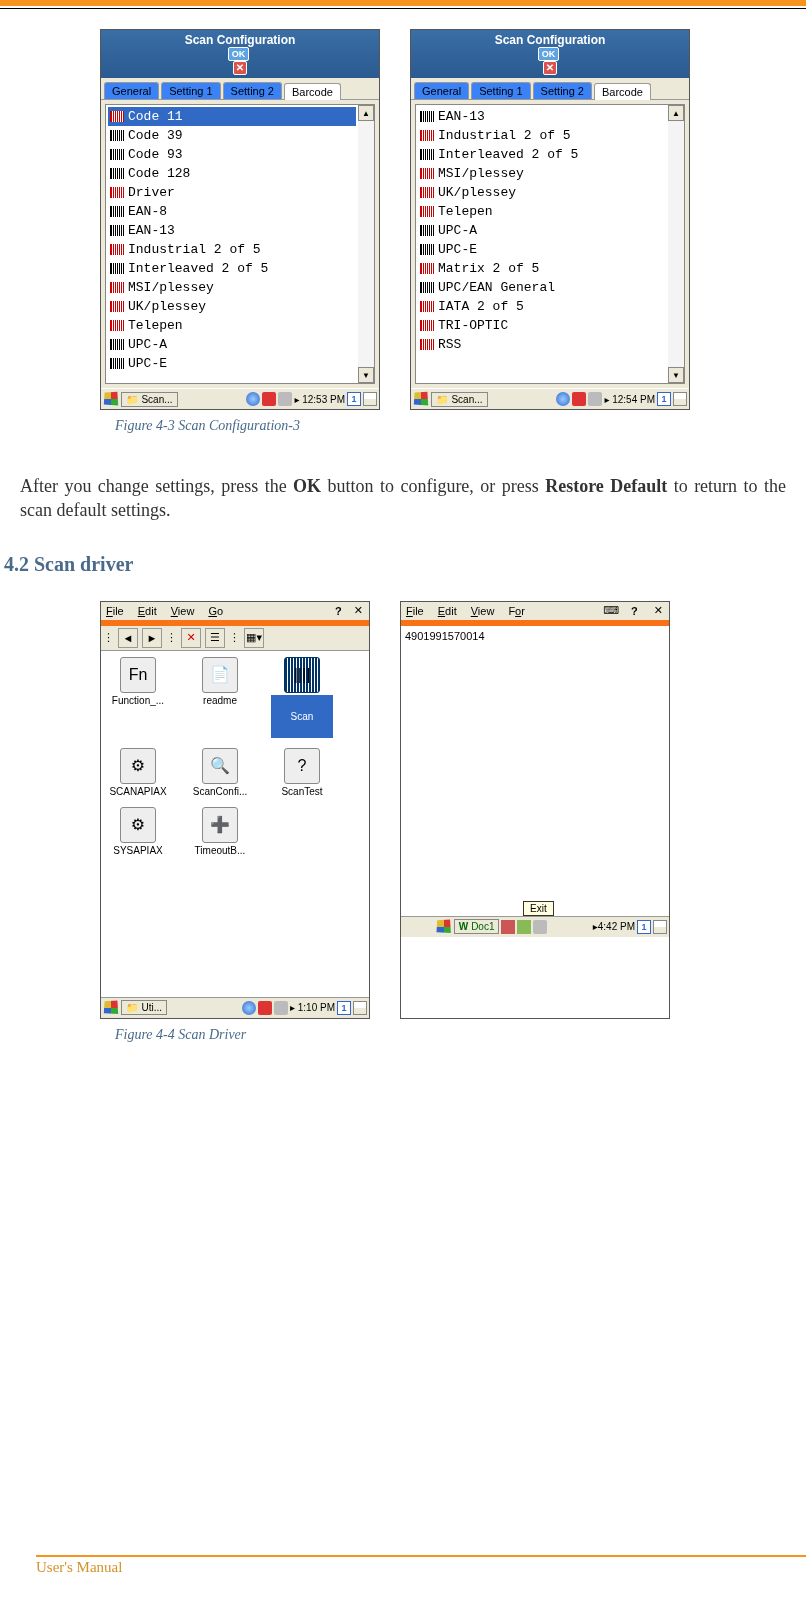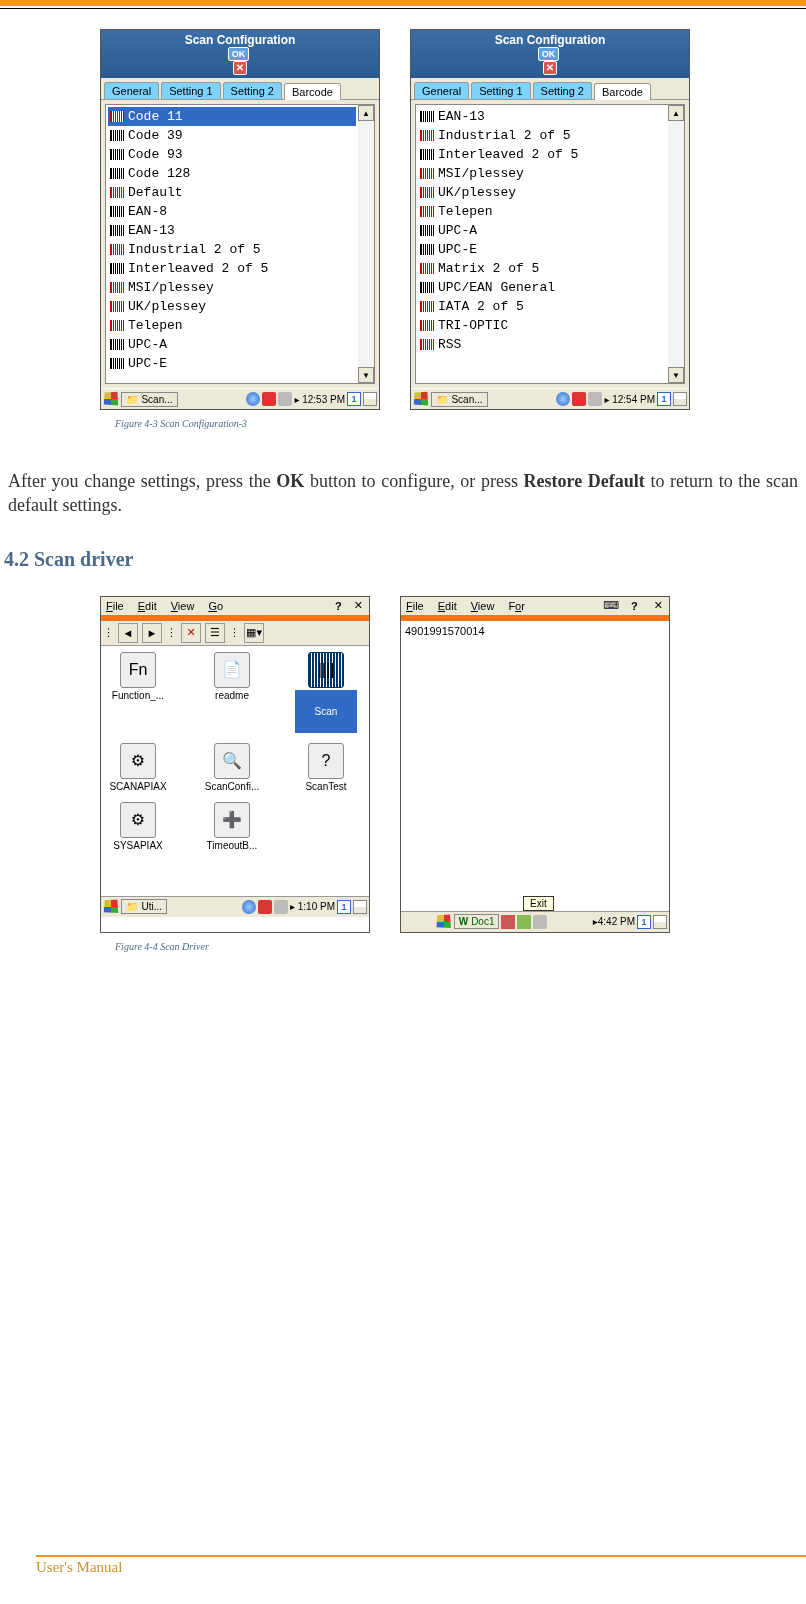--- a/index.html
+++ b/index.html
@@ -8,22 +8,22 @@
     height: 1604px;
     font-family: "Times New Roman", serif;
     background: #fff;
     position: relative;
     padding: 0;
   }
   .top-bar { height: 6px; background: #f7941e; width: 100%; }
   .thin-line { height: 1px; background: #000; width: 100%; margin-top: 2px; }
   .content { padding: 20px 0 0 0; }
   .fig-row { display: flex; gap: 30px; justify-content: flex-start; padding-left: 100px; }
-  .caption { font-style: italic; color: #4a6a8a; font-size: 10px; padding-left: 115px; margin-top: 8px; }
-  .body-text { font-size: 18px; color: #333; padding: 0 8px; margin: 40px 0 10px 0; text-align: justify; line-height: 1.35; }
+  .caption { font-style: italic; color: #4a6a8a; font-size: 14px; padding-left: 115px; margin-top: 8px; }
+  .body-text { font-size: 18px; color: #333; padding: 0 20px; margin: 40px 0 10px 0; text-align: justify; line-height: 1.35; }
   .section-title { font-size: 20px; font-weight: bold; color: #4a6a8a; padding: 0 4px; margin: 30px 0 8px 0; }
 
   
   .wince {
     width: 280px;
     border: 1px solid #555;
     background: #ece9d8;
     font-family: Tahoma, sans-serif;
     font-size: 11px;
   }
@@ -42,21 +42,21 @@
     background: #5fa3e0; color:#fff; font-size:9px; font-weight:bold;
     border:1px solid #fff; border-radius:2px; padding:1px 3px; margin-right:3px;
   }
   .wince .titlebar .close-b {
     background:#d9534f; color:#fff; font-size:10px; font-weight:bold;
     border:1px solid #fff; border-radius:2px; width:14px; height:14px; line-height:12px; text-align:center;
   }
   .wince .tabs { display:flex; background:#ece9d8; border-bottom:1px solid #999; padding:4px 3px 0 3px; gap:2px;}
   .wince .tab {
     border:1px solid #999; border-bottom:none;
-    padding:2px 7px; background:#7dd3fc; font-size:11px;
+    padding:2px 7px; background:#3b82f6; font-size:11px;
     border-radius:3px 3px 0 0;
   }
   .wince .tab.active { background:#fff; position:relative; top:1px; font-weight:normal;}
   .wince .listarea {
     background:#fff; margin:4px; border:1px solid #888;
     height: 280px; display:flex; overflow:hidden;
   }
   .wince .listitems { flex:1; padding:2px; font-family:"Courier New",monospace; font-size:13px; }
   .wince .listitems .li { display:flex; align-items:center; height:19px; }
   .wince .listitems .li.sel { background:#316ac5; color:#fff; }
@@ -99,22 +99,22 @@
   .wince2 .toolbar {
     display:flex; align-items:center; background:#ece9d8;
     border-bottom:1px solid #999; padding:2px; gap:4px;
   }
   .wince2 .tbtn {
     width:20px;height:20px; border:1px solid #999;
     display:flex;align-items:center;justify-content:center;
     background:#ece9d8; font-size:11px;
   }
   .wince2 .iconarea {
-    height: 250px; background:#fff; padding:6px;
-    display:flex; flex-wrap:wrap; gap:10px 32px; align-content:flex-start;
+    height: 346px; background:#fff; padding:6px;
+    display:flex; flex-wrap:wrap; gap:10px 20px; align-content:flex-start;
   }
   .wince2 .fileico { width:62px; text-align:center; font-size:10px;}
   .wince2 .fileico .ic {
     width:36px;height:36px; margin:0 auto 2px;
     border:1px solid #888; background:#eee; border-radius:3px;
     display:flex;align-items:center;justify-content:center; font-size:16px;
   }
   .wince2 .fileico.sel .lbl { background:#316ac5;color:#fff; padding:16px 2px;}
   .wince2 .taskbar { display:flex;align-items:center;background:#ece9d8;
     border-top:1px solid #999; padding:2px; gap:2px; font-size:10px;}
@@ -170,21 +170,21 @@
             <div class="li">
               <span class="barcode-ico barcode-black"></span>
               <span>Code 93</span>
             </div>
             <div class="li">
               <span class="barcode-ico barcode-black"></span>
               <span>Code 128</span>
             </div>
             <div class="li">
               <span class="barcode-ico barcode-red"></span>
-              <span>Default</span>
+              <span>Driver</span>
             </div>
             <div class="li">
               <span class="barcode-ico barcode-black"></span>
               <span>EAN-8</span>
             </div>
             <div class="li">
               <span class="barcode-ico barcode-black"></span>
               <span>EAN-13</span>
             </div>
             <div class="li">

